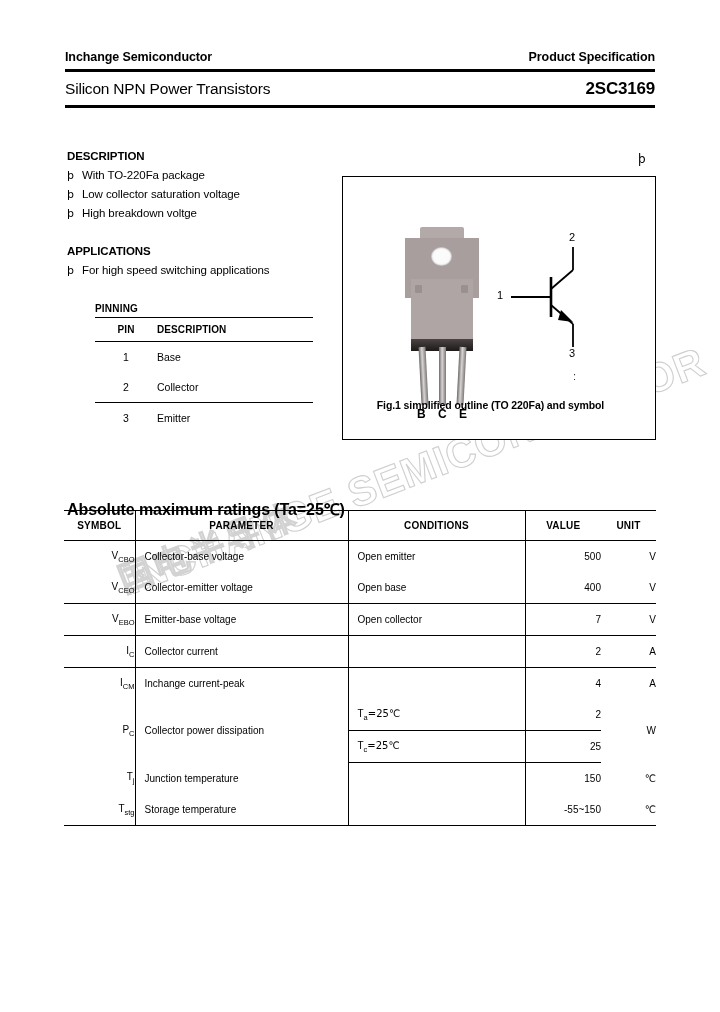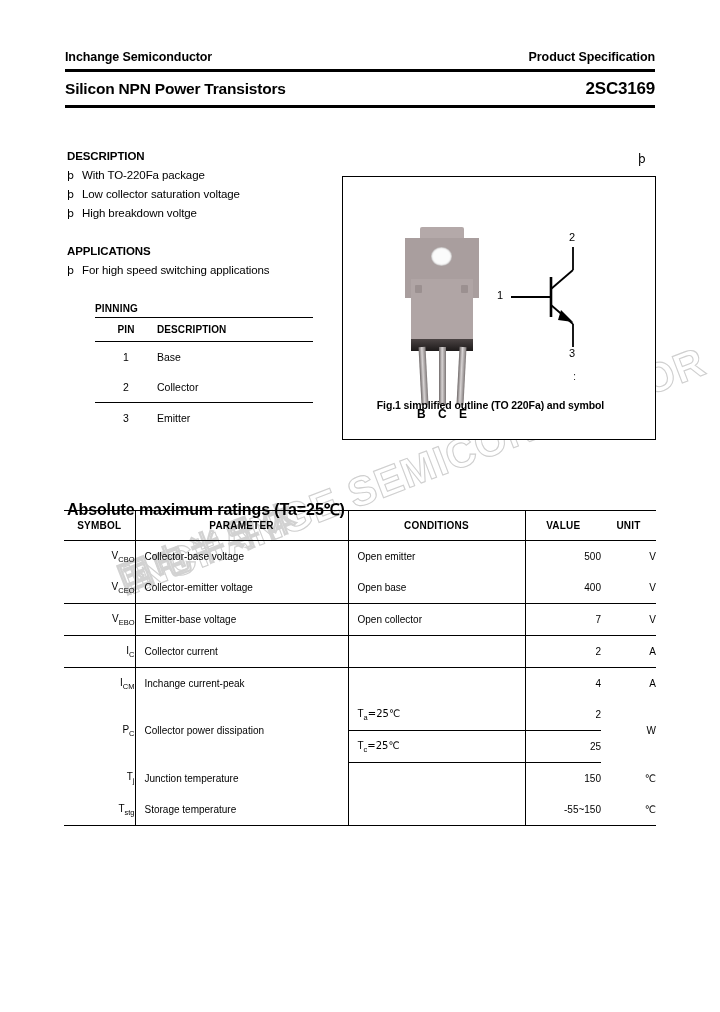--- a/index.html
+++ b/index.html
@@ -45,21 +45,21 @@
     font-family:"DejaVu Sans", sans-serif;
   }
 
   
   .hdr{position:absolute;left:65px;top:50px;width:590px;z-index:10;}
   .hdr-row1{display:flex;justify-content:space-between;align-items:baseline;}
   .hdr-company{font-size:12.5px;font-weight:bold;letter-spacing:-0.1px;}
   .hdr-spec{font-size:12.5px;font-weight:bold;letter-spacing:-0.1px;}
   .rule-thick{height:3px;background:#000;margin-top:5px;}
   .hdr-row2{display:flex;justify-content:space-between;align-items:baseline;margin-top:7px;}
-  .hdr-title{font-size:15.5px;font-weight:bold;letter-spacing:-0.2px;}
+  .hdr-title{font-size:15.5px;font-weight:normal;letter-spacing:-0.2px;}
   .hdr-part{font-size:17px;font-weight:bold;letter-spacing:-0.2px;}
 
   
   .descblk{position:absolute;left:67px;top:150px;width:290px;z-index:10;}
   .sec-head{font-size:11.5px;font-weight:bold;letter-spacing:-0.1px;margin-bottom:4px;}
   .bul{display:flex;align-items:baseline;font-size:11.5px;line-height:19px;letter-spacing:-0.1px;}
   .bul .g{width:15px;flex:0 0 15px;font-family:"DejaVu Sans",sans-serif;font-size:11px;}
   .appsblk{position:absolute;left:67px;top:245px;width:300px;z-index:10;}
 
   

